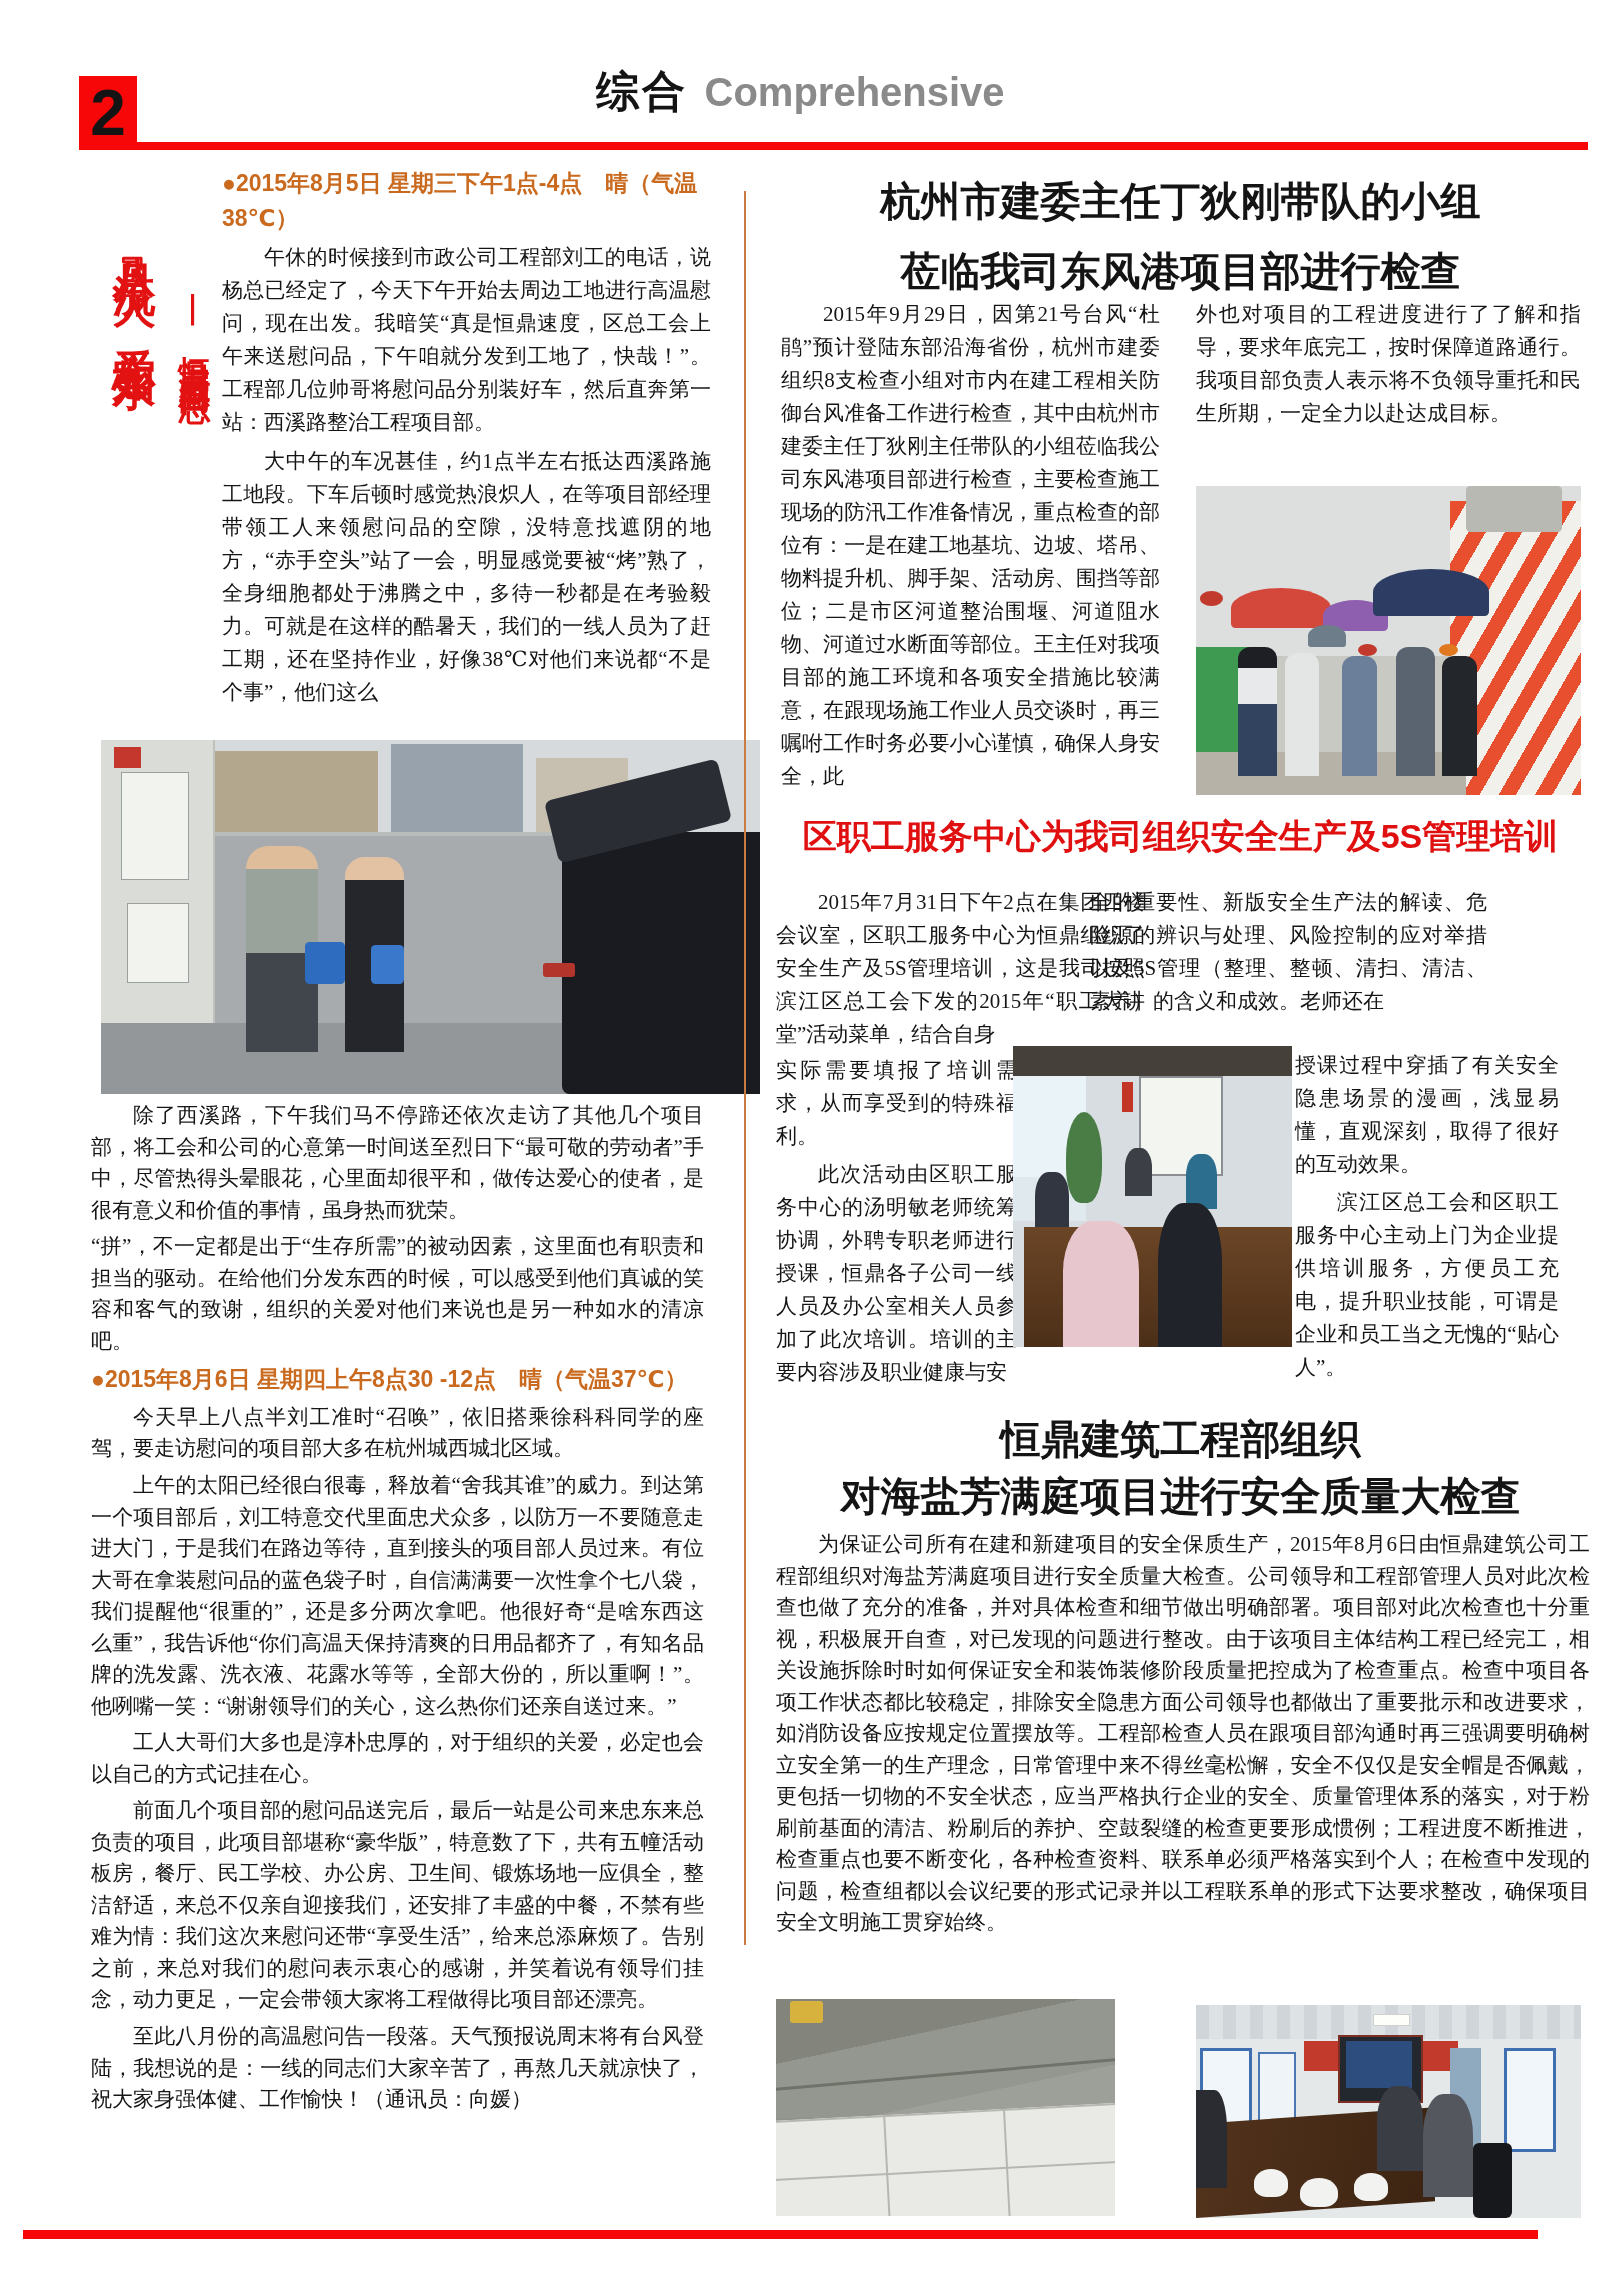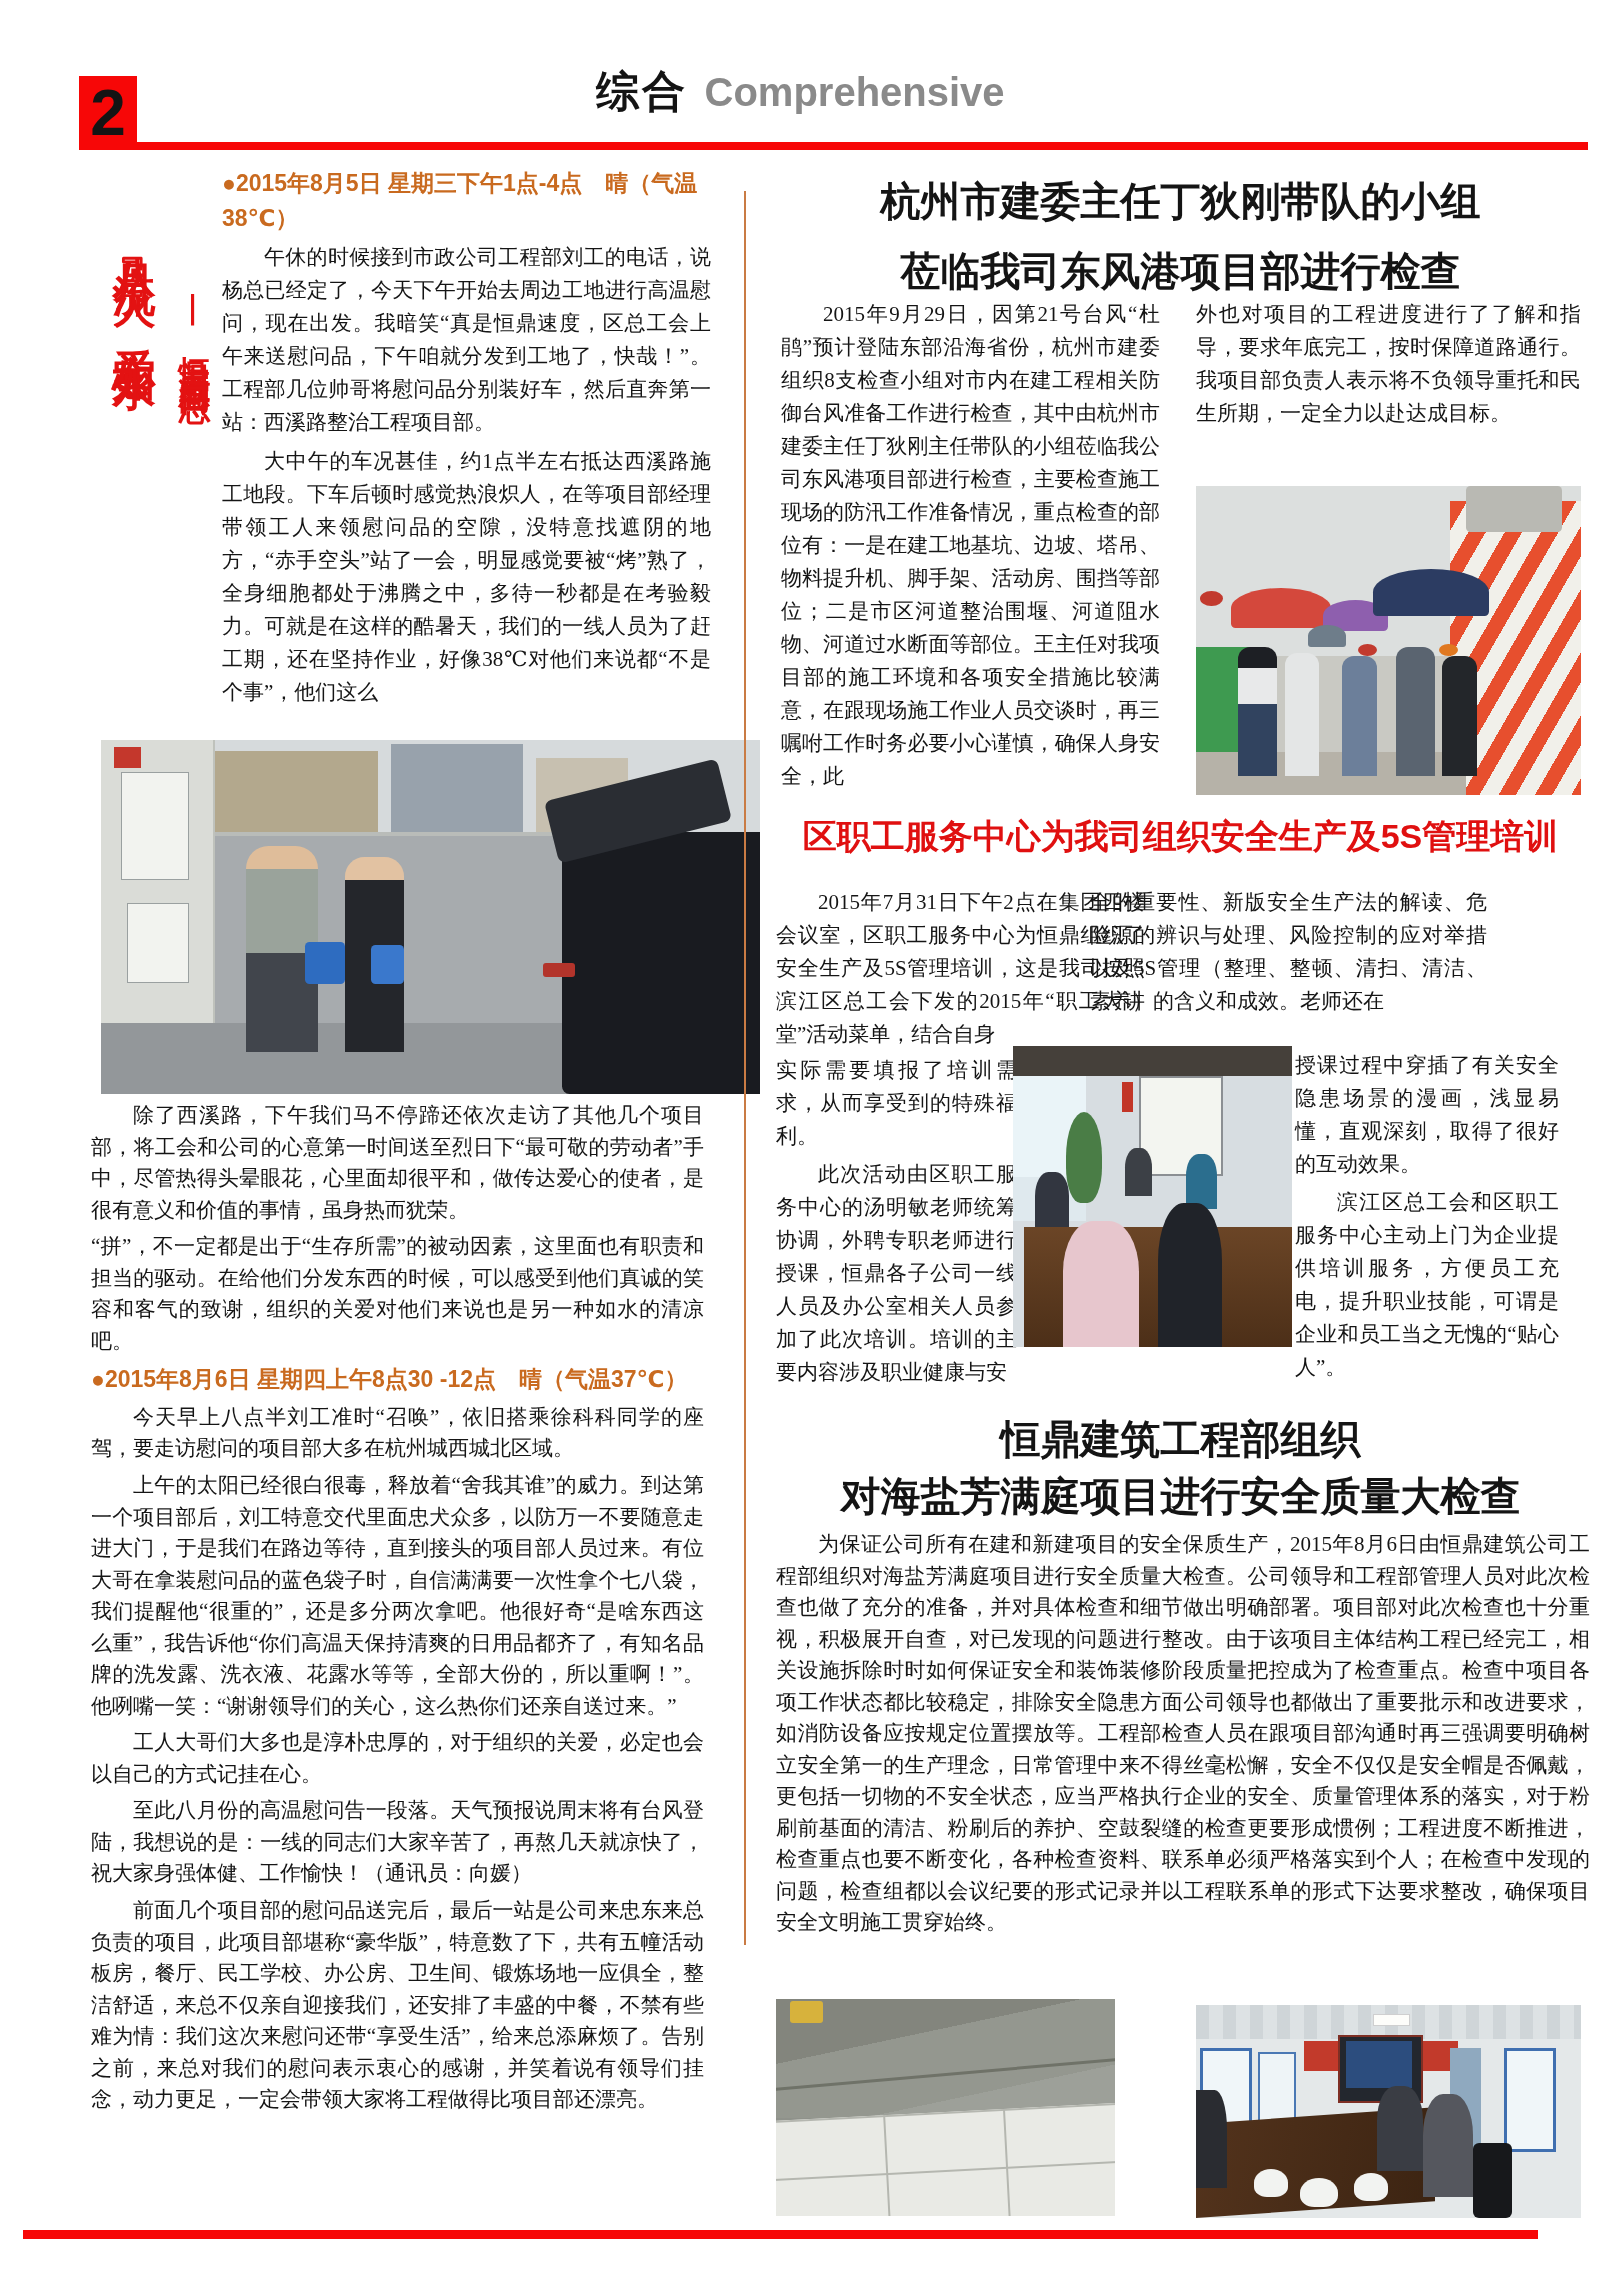--- a/index.html
+++ b/index.html
@@ -183,22 +183,22 @@
     <div class="tail"></div>
   </div>
 
   <div class="abs diary-lower">
     <p class="body ind">除了西溪路，下午我们马不停蹄还依次走访了其他几个项目部，将工会和公司的心意第一时间送至烈日下“最可敬的劳动者”手中，尽管热得头晕眼花，心里面却很平和，做传达爱心的使者，是很有意义和价值的事情，虽身热而犹荣。</p>
     <p class="body">“拼”，不一定都是出于“生存所需”的被动因素，这里面也有职责和担当的驱动。在给他们分发东西的时候，可以感受到他们真诚的笑容和客气的致谢，组织的关爱对他们来说也是另一种如水的清凉吧。</p>
     <p class="d-date">●2015年8月6日 星期四上午8点30 -12点　晴（气温37℃）</p>
     <p class="body ind">今天早上八点半刘工准时“召唤”，依旧搭乘徐科科同学的座驾，要走访慰问的项目部大多在杭州城西城北区域。</p>
     <p class="body ind">上午的太阳已经很白很毒，释放着“舍我其谁”的威力。到达第一个项目部后，刘工特意交代里面忠犬众多，以防万一不要随意走进大门，于是我们在路边等待，直到接头的项目部人员过来。有位大哥在拿装慰问品的蓝色袋子时，自信满满要一次性拿个七八袋，我们提醒他“很重的”，还是多分两次拿吧。他很好奇“是啥东西这么重”，我告诉他“你们高温天保持清爽的日用品都齐了，有知名品牌的洗发露、洗衣液、花露水等等，全部大份的，所以重啊！”。他咧嘴一笑：“谢谢领导们的关心，这么热你们还亲自送过来。”</p>
     <p class="body ind">工人大哥们大多也是淳朴忠厚的，对于组织的关爱，必定也会以自己的方式记挂在心。</p>
+    <p class="body ind">前面几个项目部的慰问品送完后，最后一站是公司来忠东来总负责的项目，此项目部堪称“豪华版”，特意数了下，共有五幢活动板房，餐厅、民工学校、办公房、卫生间、锻炼场地一应俱全，整洁舒适，来总不仅亲自迎接我们，还安排了丰盛的中餐，不禁有些难为情：我们这次来慰问还带“享受生活”，给来总添麻烦了。告别之前，来总对我们的慰问表示衷心的感谢，并笑着说有领导们挂念，动力更足，一定会带领大家将工程做得比项目部还漂亮。</p>
     <p class="body ind">至此八月份的高温慰问告一段落。天气预报说周末将有台风登陆，我想说的是：一线的同志们大家辛苦了，再熬几天就凉快了，祝大家身强体健、工作愉快！（通讯员：向媛）</p>
-    <p class="body ind">前面几个项目部的慰问品送完后，最后一站是公司来忠东来总负责的项目，此项目部堪称“豪华版”，特意数了下，共有五幢活动板房，餐厅、民工学校、办公房、卫生间、锻炼场地一应俱全，整洁舒适，来总不仅亲自迎接我们，还安排了丰盛的中餐，不禁有些难为情：我们这次来慰问还带“享受生活”，给来总添麻烦了。告别之前，来总对我们的慰问表示衷心的感谢，并笑着说有领导们挂念，动力更足，一定会带领大家将工程做得比项目部还漂亮。</p>
   </div>
 
   <div class="abs col-divider"></div>
 
   <div class="abs art-title" style="top:174px;">杭州市建委主任丁狄刚带队的小组</div>
   <div class="abs art-title" style="top:244px;">莅临我司东风港项目部进行检查</div>
   <div class="abs colblock a1-left">
     <p class="ind">2015年9月29日，因第21号台风“杜鹃”预计登陆东部沿海省份，杭州市建委组织8支检查小组对市内在建工程相关防御台风准备工作进行检查，其中由杭州市建委主任丁狄刚主任带队的小组莅临我公司东风港项目部进行检查，主要检查施工现场的防汛工作准备情况，重点检查的部位有：一是在建工地基坑、边坡、塔吊、物料提升机、脚手架、活动房、围挡等部位；二是市区河道整治围堰、河道阻水物、河道过水断面等部位。王主任对我项目部的施工环境和各项安全措施比较满意，在跟现场施工作业人员交谈时，再三嘱咐工作时务必要小心谨慎，确保人身安全，此</p>
   </div>
   <div class="abs colblock a1-right">

